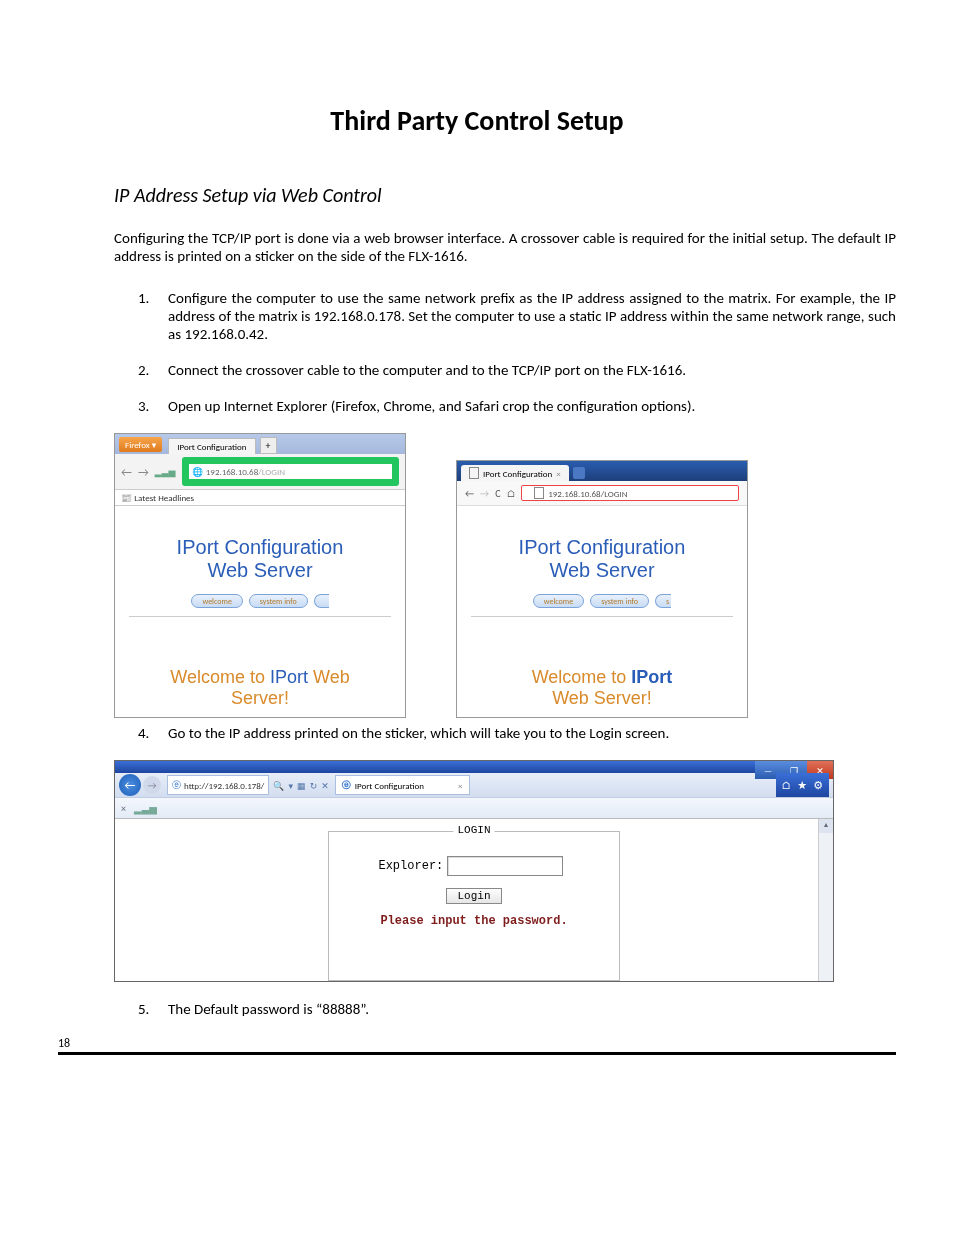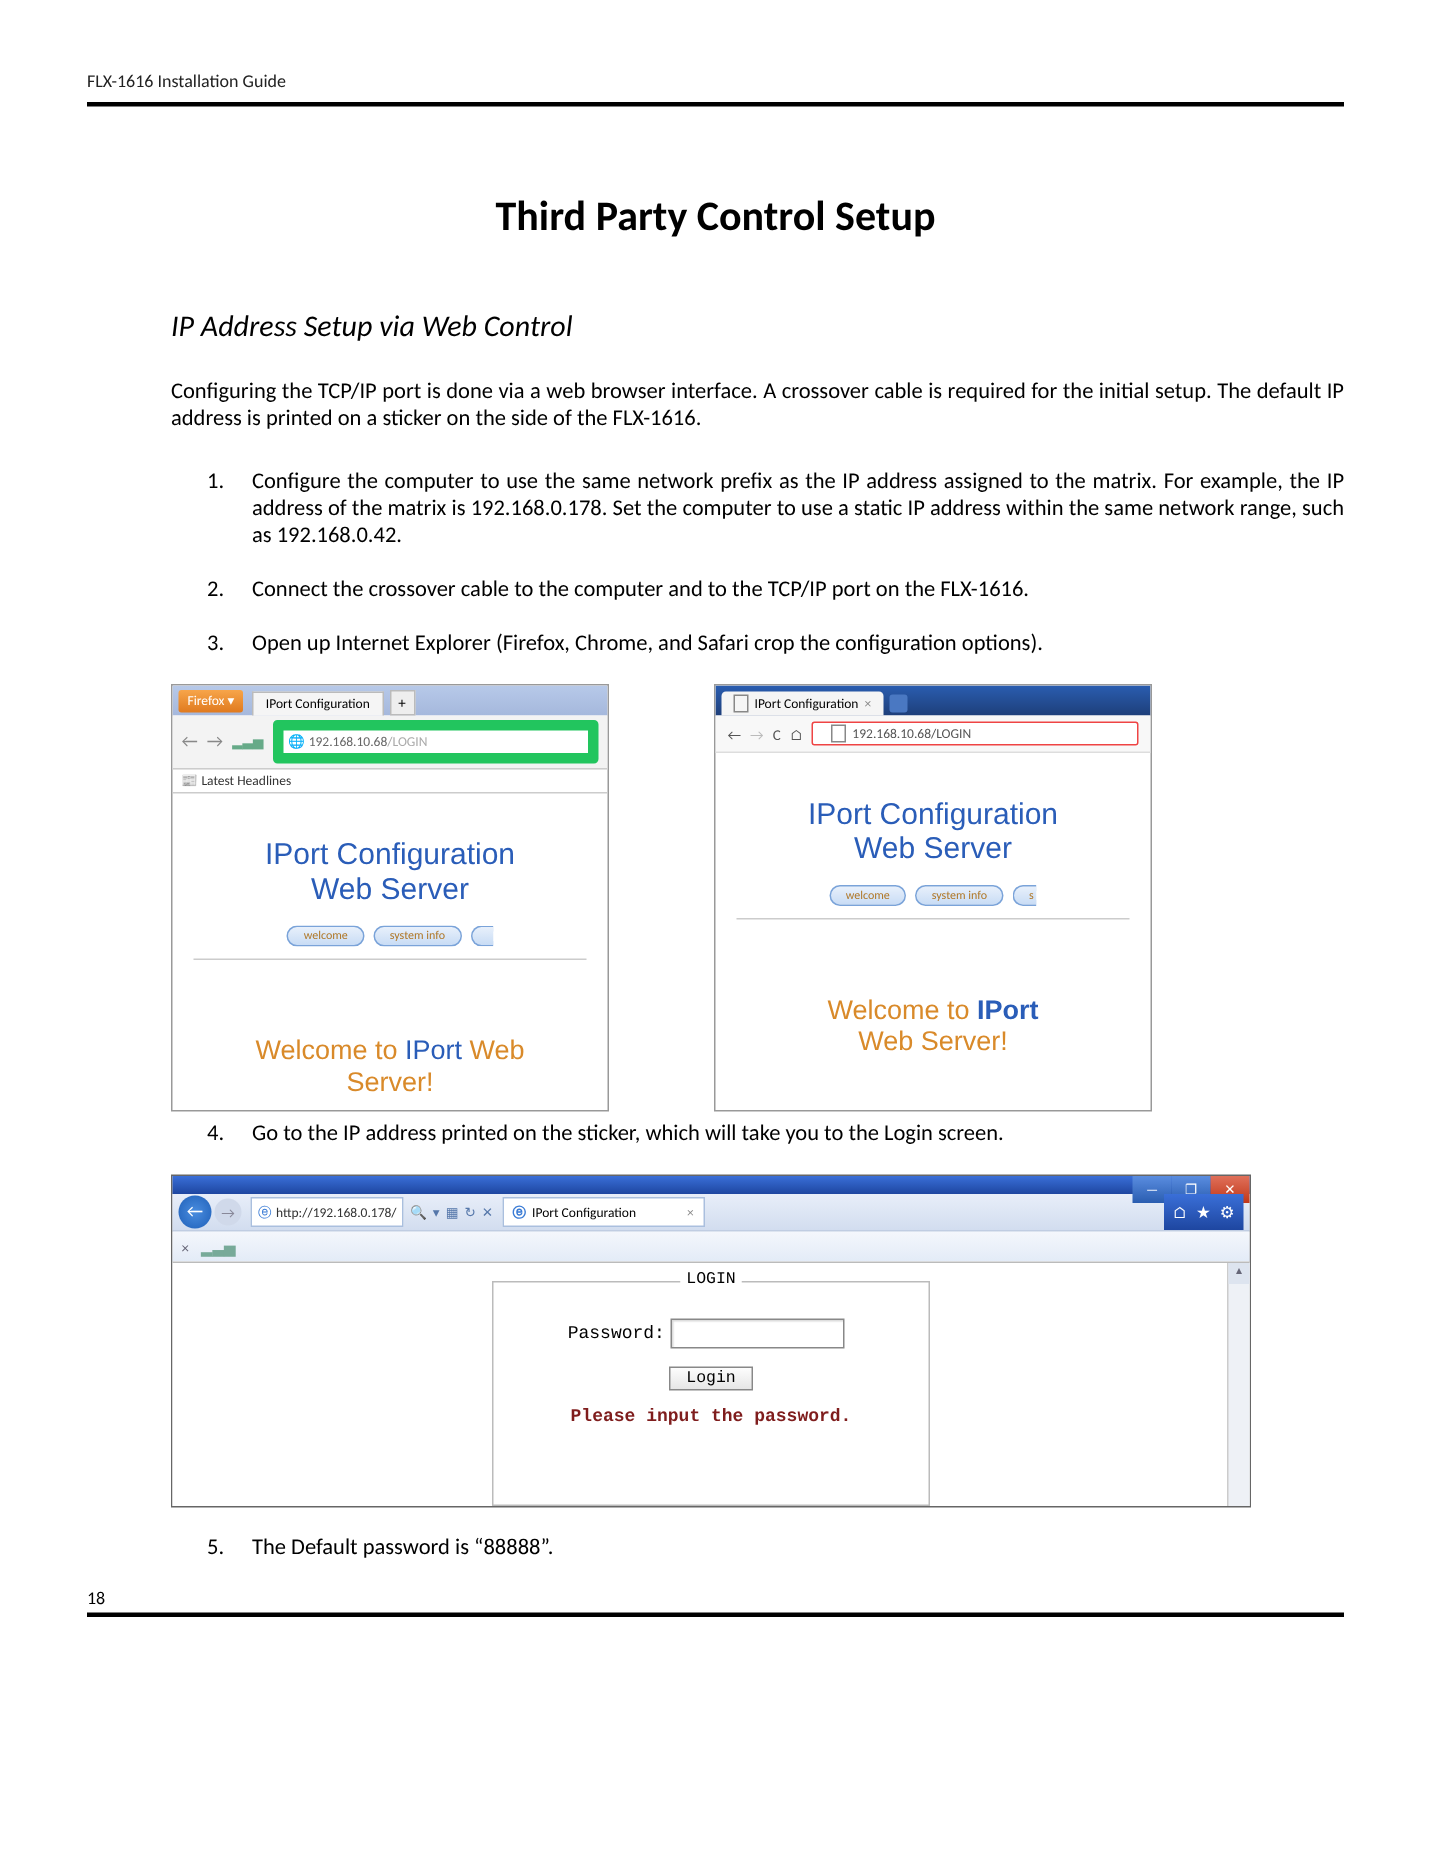--- a/index.html
+++ b/index.html
@@ -47,22 +47,23 @@
     padding-left: 54px;
     position: relative;
   }
   .list li .num {
     position: absolute;
     left: 24px;
     top: 0;
   }
   .browser-row {
     display: flex;
-    gap: 70px;
+    gap: 50px;
     margin: 10px 0 6px 56px;
+    align-items: flex-end;
   }
   .browser-box {
     border: 1px solid #999;
     width: 290px;
     background: #fff;
     font-size: 10px;
     overflow: hidden;
   }
   .ff-tabbar {
     background: linear-gradient(#b7c9e9,#a5b8dc);
@@ -443,21 +444,20 @@
     font-weight: bold;
     color: #0a6aa8;
     letter-spacing: 0.5px;
     margin-top: -2px;
   }
 </style>
 </head>
 <body>
 
 <div class="page">
-  <div class="header-line">FLX-1616 Installation Guide</div>
 
   <div class="title">Third Party Control Setup</div>
 
   <div class="subhead">IP Address Setup via Web Control</div>
 
   <div class="intro">Configuring the TCP/IP port is done via a web browser interface. A crossover cable is required for the initial setup. The default IP address is printed on a sticker on the side of the FLX-1616.</div>
 
   <ol class="list">
     <li><span class="num">1.</span><span>Configure the computer to use the same network prefix as the IP address assigned to the matrix. For example, the IP address of the matrix is 192.168.0.178. Set the computer to use a static IP address within the same network range, such as 192.168.0.42.</span></li>
     <li><span class="num">2.</span><span>Connect the crossover cable to the computer and to the TCP/IP port on the FLX-1616.</span></li>
@@ -574,21 +574,21 @@
       <span>×</span>
       <span style="color:#7a9;">▂▃▅</span>
     </div>
     <div class="ie-content">
       <div class="ie-scroll">
           <div class="up">▴</div>
         </div>
       <div class="login-box">
         <span class="legend">LOGIN</span>
         <div class="row">
-          <span style="flex:1;text-align:right;">Password:</span>
+          <span style="flex:1;text-align:right;">Explorer:</span>
           <input type="text" style="">
           <span style="flex:.4"></span>
         </div>
         <span class="btn">Login</span>
         <div class="err">Please input the password.</div>
       </div>
     </div>
   </div>
 
   <ol class="list" start="5">

